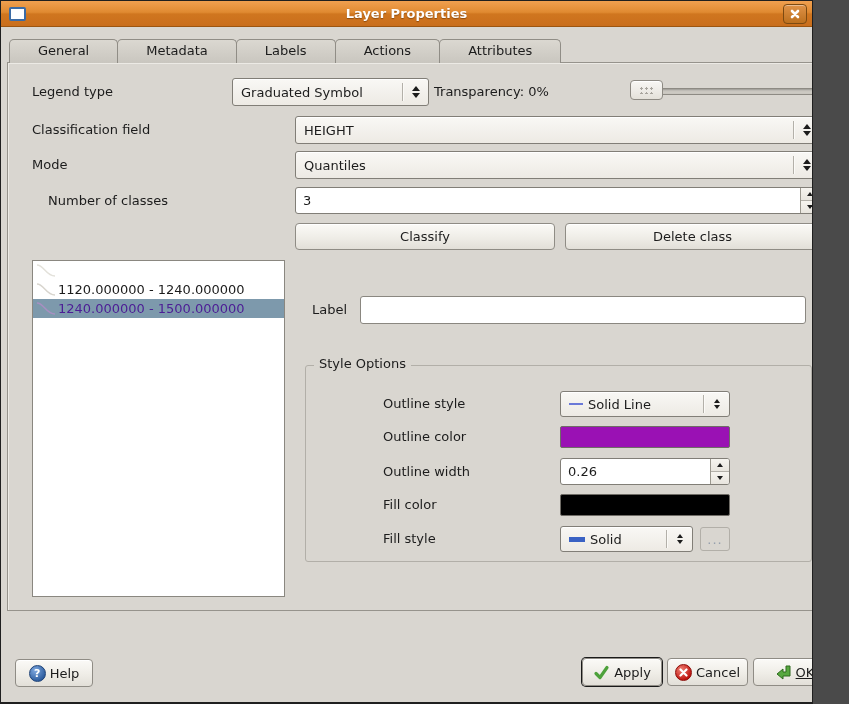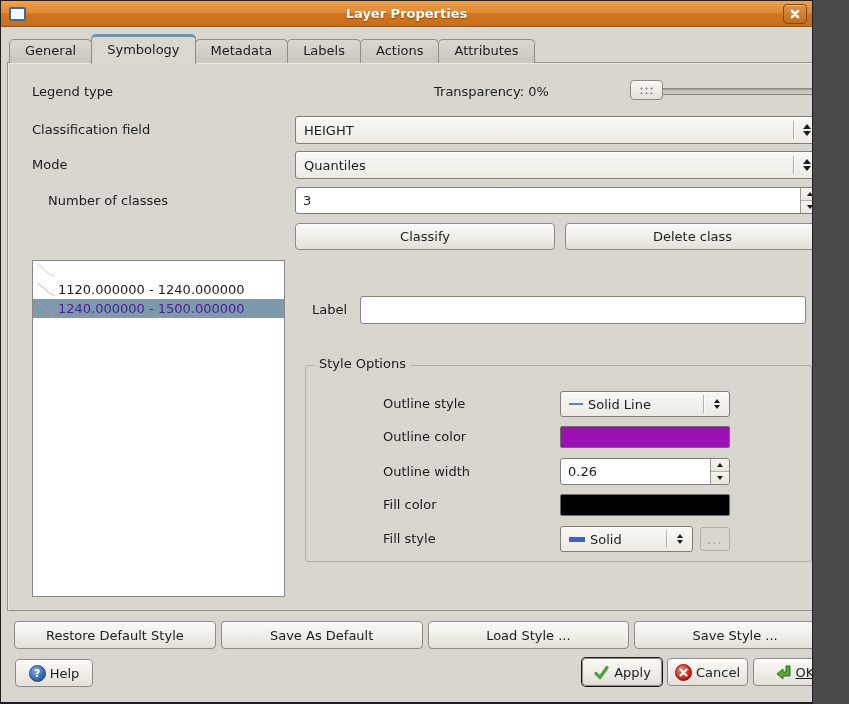--- a/index.html
+++ b/index.html
@@ -20,21 +20,21 @@
   .title { text-align:center; line-height:25px; color:#fff; font-weight:bold; font-size:13px;
     text-shadow:0 1px 1px rgba(96,48,0,.6); }
   .win-icon { position:absolute; left:8px; top:6px; width:17px; height:14px;
     background:#fff; border:2px solid #3b6ba5; border-radius:2px; }
   .close-btn { position:absolute; right:5px; top:3px; width:24px; height:20px; border-radius:4px;
     background:linear-gradient(#e09348,#bc701e); border:1px solid #7c4a11;
     box-shadow:inset 0 1px 0 rgba(255,255,255,.4);
     display:flex; align-items:center; justify-content:center; cursor:pointer; }
   
   .tabbar { position:absolute; left:8px; top:32px; height:30px; display:flex; align-items:flex-end; z-index:3; }
-  .tab { height:24px; padding:0 15px; line-height:22px;
+  .tab { height:24px; padding:0 28px; line-height:22px;
     background:linear-gradient(#dbd8d1,#c9c6bf); border:1px solid #908d86; border-bottom:none;
     border-radius:5px 5px 0 0; margin-right:-1px; cursor:pointer; }
   .tab.active { height:30px; line-height:25px; background:#dad7d1;
     border-top:3px solid #6f94ad; margin-bottom:-1px; position:relative; z-index:4; }
   
   .panel { position:absolute; left:6px; top:61px; width:836px; height:549px;
     border:1px solid #96938c; background:#d9d6d0; box-shadow:inset 1px 1px 0 #eceae5; }
   .flabel { position:absolute; white-space:nowrap; }
   
   .combo { position:absolute; background:linear-gradient(#f9f8f5,#edeae4);
@@ -112,30 +112,37 @@
     <div class="title">Layer Properties</div>
     <div class="close-btn">
       <svg width="10" height="10" viewBox="0 0 10 10">
         <path d="M2 2 L8 8 M8 2 L2 8" stroke="#ffffff" stroke-width="2.6" stroke-linecap="round"></path>
       </svg>
     </div>
   </div>
 
   <div class="tabbar">
     <div class="tab">General</div>
-    <div class="tab active">Symbology</div>
     <div class="tab">Metadata</div>
     <div class="tab">Labels</div>
     <div class="tab">Actions</div>
     <div class="tab">Attributes</div>
   </div>
 
   <div class="panel">
 
     <div class="flabel" style="left:24px; top:15px; line-height:28px;">Legend type</div>
+    <div class="combo" style="left:224px; top:15px; width:197px; height:28px;">
+      <span class="ctext">Graduated Symbol</span>
+      <span class="sep"></span>
+      <span class="arrows">
+        <span class="tri-up"></span>
+          <span class="tri-down"></span>
+      </span>
+    </div>
     <div class="flabel" style="left:426px; top:15px; line-height:28px;">Transparency: 0%</div>
     <div class="slider-track"></div>
     <div class="slider-handle"></div>
 
     <div class="flabel" style="left:24px; top:53px; line-height:28px;">Classification field</div>
     <div class="combo" style="left:287px; top:53px; width:525px; height:28px;">
       <span class="ctext">HEIGHT</span>
       <span class="sep"></span>
       <span class="arrows">
         <span class="tri-up"></span>
@@ -242,34 +249,20 @@
         <span class="sep"></span>
         <span class="arrows">
           <span class="tri-up sm"></span>
             <span class="tri-down sm"></span>
         </span>
       </div>
       <div class="more-btn" style="left:394px; top:161px; width:30px; height:24px;">...</div>
     </div>
   </div>
 
-  <div class="style-row">
-    <div class="btn">
-      <span>Restore Default Style</span>
-    </div>
-    <div class="btn">
-      <span>Save As Default</span>
-    </div>
-    <div class="btn">
-      <span>Load Style ...</span>
-    </div>
-    <div class="btn">
-      <span>Save Style ...</span>
-    </div>
-  </div>
 
   <div class="btn abs" style="left:14px; top:658px; width:78px; height:28px;">
     <span class="bicon icon-circle help-circle">?</span>
     <span>Help</span>
   </div>
 
   <div class="btn abs focused" style="left:581px; top:657px; width:80px; height:28px;">
     <span class="bicon">
       <svg width="17" height="17" viewBox="0 0 17 17">
         <path d="M3 9.5 L7 13.5 L14 3.5" fill="none" stroke="#4da13b" stroke-width="3.2" stroke-linecap="round" stroke-linejoin="round"></path>

